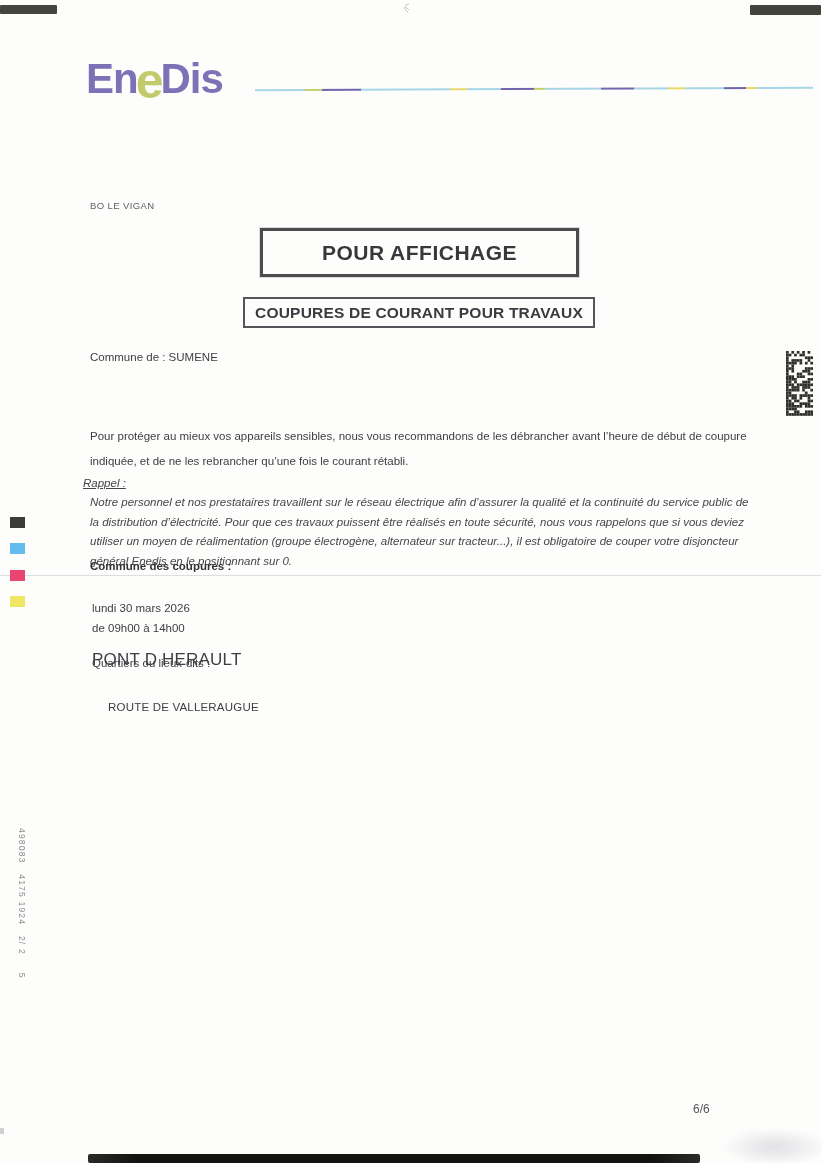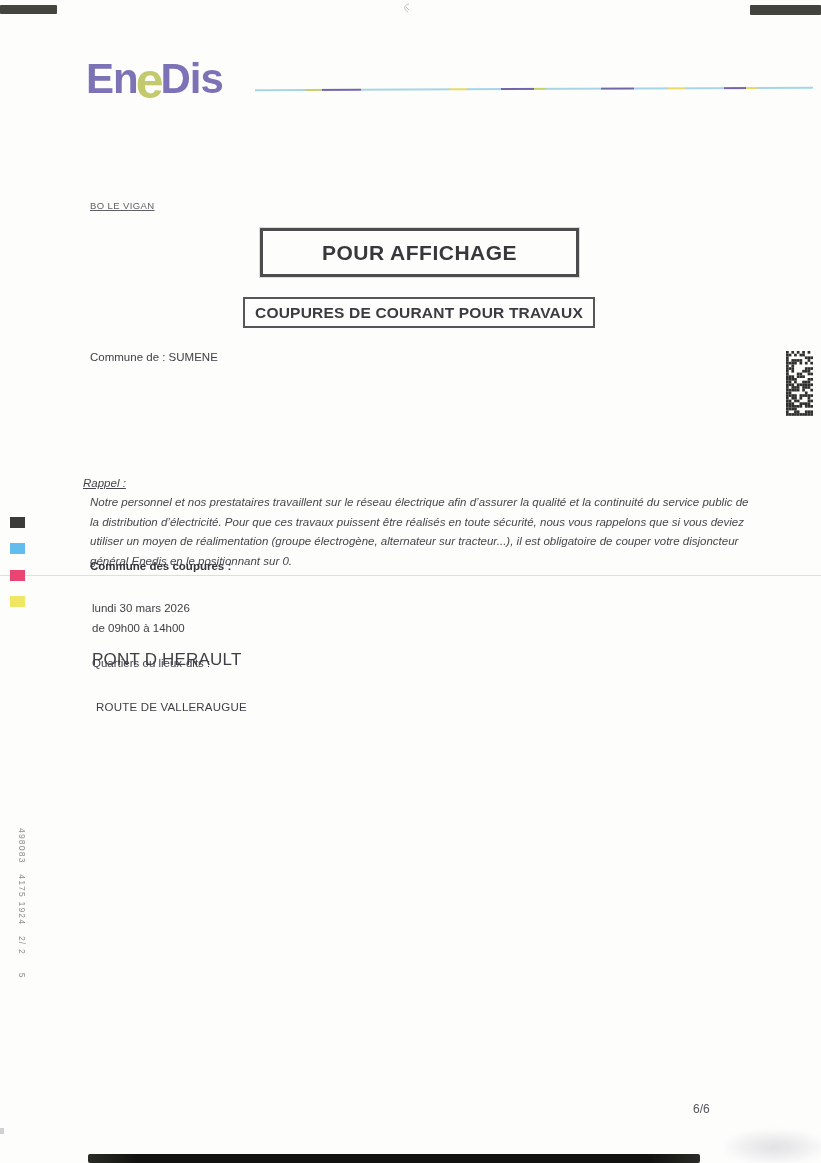--- a/index.html
+++ b/index.html
@@ -33,21 +33,21 @@
       #a6d6e6 0%,#a6d6e6 9%,#c9cf6d 9%,#c9cf6d 12%,#7166ac 12%,#7166ac 19%,
       #a6d6e6 19%,#a6d6e6 35%,#ead969 35%,#ead969 38%,#a6d6e6 38%,#a6d6e6 44%,
       #7166ac 44%,#7166ac 50%,#c9cf6d 50%,#c9cf6d 52%,#a6d6e6 52%,#a6d6e6 62%,
       #7166ac 62%,#7166ac 68%,#a6d6e6 68%,#a6d6e6 74%,#ead969 74%,#ead969 77%,
       #a6d6e6 77%,#a6d6e6 84%,#7166ac 84%,#7166ac 88%,#ead969 88%,#ead969 90%,
       #a6d6e6 90%,#a6d6e6 100%);
   }
   .squiggle{left:401px;top:1px;}
 
   
-  .office{left:90px;top:200px;font-size:9.5px;color:#606066;letter-spacing:.4px;text-decoration:underline;}
+  .office{left:90px;top:200px;font-size:9.5px;color:#606066;letter-spacing:.4px;}
   .box1{
     left:260px;top:228px;width:313px;height:43px;border:3px solid #4c4c4e;
     display:flex;align-items:center;justify-content:center;
     font-size:21px;font-weight:bold;color:#38383c;letter-spacing:.5px;
     box-shadow:0 0 0 1px rgba(120,120,120,.25);
   }
   .box2{
     left:243px;top:297px;width:348px;height:27px;border:2px solid #55555a;
     display:flex;align-items:center;justify-content:center;
     font-size:15.5px;font-weight:bold;color:#3a3a40;letter-spacing:.2px;
@@ -56,21 +56,21 @@
   .para{left:90px;width:666px;font-size:11.5px;line-height:25px;}
   .para1{top:375px;}
   .para2{top:424px;}
   .rappel-label{left:83px;top:477px;font-size:11.5px;font-style:italic;text-decoration:underline;color:#44444a;}
   .rappel-text{left:90px;top:493px;width:662px;font-size:11.5px;font-style:italic;line-height:19.5px;color:#46464c;}
   .horaires{left:90px;top:560px;font-size:11.5px;font-weight:bold;color:#333338;}
   .sched-date{left:92px;top:602px;font-size:11.5px;}
   .sched-time{left:92px;top:622px;font-size:11.5px;}
   .quartiers-label{left:92px;top:657px;font-size:11.5px;}
   .quartier-0{left:92px;top:650px;font-size:17px;letter-spacing:.2px;}
-  .quartier-1{left:96px;top:701px;font-size:11.5px;letter-spacing:.2px;}
+  .quartier-1{left:108px;top:701px;font-size:11.5px;letter-spacing:.2px;}
   .pagenum{left:693px;top:1102px;font-size:12px;color:#55555c;}
 
   
   .datamatrix{left:786px;top:351px;width:27px;height:65px;}
   .datamatrix svg{display:block;}
   .datamatrix rect{fill:#2e2e2c;}
 
   
   .sidecode{
     left:27px;top:828px;transform:rotate(90deg);transform-origin:0 0;
@@ -109,20 +109,21 @@
     <span>COUPURES DE COURANT POUR TRAVAUX</span>
   </div>
 
   <div class="abs box1">
     <span>POUR AFFICHAGE</span>
   </div>
 
   <div class="abs commune">Commune de : SUMENE</div>
 
 
+  <div class="abs para para2">Pour protéger au mieux vos appareils sensibles, nous vous recommandons de les débrancher avant l’heure de début de coupure indiquée, et de ne les rebrancher qu’une fois le courant rétabli.</div>
 
   <div class="abs rappel-label">Rappel :</div>
   <div class="abs rappel-text">Notre personnel et nos prestataires travaillent sur le réseau électrique afin d’assurer la qualité et la continuité du service public de la distribution d’électricité. Pour que ces travaux puissent être réalisés en toute sécurité, nous vous rappelons que si vous deviez utiliser un moyen de réalimentation (groupe électrogène, alternateur sur tracteur...), il est obligatoire de couper votre disjoncteur général Enedis en le positionnant sur 0.</div>
 
   <div class="abs horaires">Commune des coupures :</div>
 
   <div class="abs sched-date">lundi 30 mars 2026</div>
   <div class="abs sched-time">de 09h00 à 14h00</div>
 
   <div class="abs quartiers-label">Quartiers ou lieux-dits :</div>

